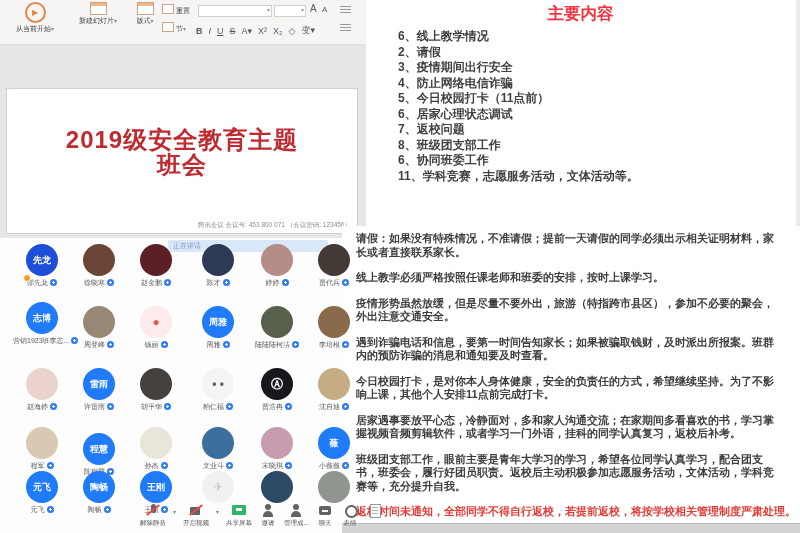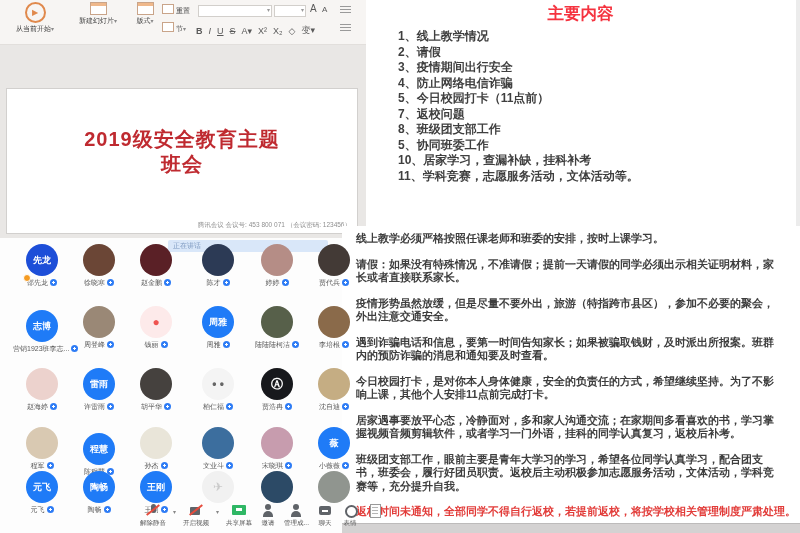--- a/index.html
+++ b/index.html
@@ -22,21 +22,21 @@
   .combo::after{content:"▾";margin-right:1px;}
   #fmt-row{position:absolute;left:196px;top:24px;width:132px;display:flex;gap:6px;
            font-size:9px;color:#5a5a5a;align-items:center;}
   .fa{cursor:default;}
   .list-ic{position:absolute;width:11px;height:9px;
            background:repeating-linear-gradient(#9a9a9a 0 1px,transparent 1px 3px);}
   
   #slide{position:absolute;left:6px;top:88px;width:350px;height:144px;background:#fff;
          border:1px solid #d2d0ce;}
   #slide-title{position:absolute;left:0;top:38px;width:100%;text-align:center;
-               color:#bf2a30;font-weight:bold;font-size:20px;line-height:25px;letter-spacing:1px;}
+               color:#bf2a30;font-weight:bold;font-size:24px;line-height:25px;letter-spacing:1px;}
   #watermark{position:absolute;right:6px;bottom:3px;font-size:6.5px;color:#8f8f8f;}
   
   #gallery{position:absolute;left:0;top:238px;width:366px;height:295px;background:#fdfdfd;}
   #speaking{position:absolute;left:168px;top:2px;width:160px;height:12px;background:#d9e7f9;
             border-radius:2px;font-size:7px;color:#7d99c0;line-height:12px;padding-left:5px;box-sizing:border-box;}
   .cell{position:absolute;width:58px;height:58px;text-align:center;}
   .avatar{width:32px;height:32px;border-radius:50%;margin:0 auto;position:relative;
           display:flex;align-items:center;justify-content:center;color:#fff;font-weight:bold;font-size:9px;}
   .hostdot{position:absolute;left:10px;top:30px;width:6px;height:6px;border-radius:50%;
            background:#f59b22;border:1px solid #fff;}
@@ -153,21 +153,21 @@
             <div class="plabel"><span>陈才</span><span class="badge"></span></div>
           </div>
           <div class="cell" style="left: 248px; top: 6px;">
             <div class="avatar" style="background: rgb(181, 141, 134);"></div>
             <div class="plabel"><span>婷婷</span><span class="badge"></span></div>
           </div>
           <div class="cell z-over" style="left: 305px; top: 6px; z-index: 3;">
             <div class="avatar" style="background: rgb(67, 58, 54);"></div>
             <div class="plabel"><span>贾代兵</span><span class="badge"></span></div>
           </div>
-          <div class="cell" style="left: 13px; top: 72px; text-align: right;">
+          <div class="cell" style="left: 13px; top: 64px; text-align: right;">
             <div class="avatar" style="background: rgb(31, 123, 247);">志博</div>
             <div class="plabel"><span>营销1923班李志...</span><span class="badge"></span></div>
           </div>
           <div class="cell" style="left: 70px; top: 68px;">
             <div class="avatar" style="background: rgb(154, 136, 118);"></div>
             <div class="plabel"><span>周登峰</span><span class="badge"></span></div>
           </div>
           <div class="cell" style="left: 127px; top: 68px;">
             <div class="avatar" style="background: rgb(253, 234, 234); color: rgb(239, 83, 80); font-size: 12px;">●</div>
             <div class="plabel"><span>钱丽</span><span class="badge"></span></div>
@@ -253,38 +253,38 @@
           <div class="cell z-over" style="left: 305px; top: 233px; z-index: 3;">
             <div class="avatar" style="background: rgb(144, 149, 143);"></div>
           </div>
         </div>
     </div>
   </div>
 
   <div id="content-panel">
     <div id="content-title">主要内容</div>
     <ol id="content-list">
-        <li>1、线上教学情况</li>
+        <li>6、线上教学情况</li>
         <li>2、请假</li>
         <li>3、疫情期间出行安全</li>
         <li>4、防止网络电信诈骗</li>
         <li>5、今日校园打卡（11点前）</li>
+        <li>6、居家心理状态调试</li>
         <li>7、返校问题</li>
         <li>8、班级团支部工作</li>
-        <li>5、协同班委工作</li>
-        <li>10、居家学习，查漏补缺，挂科补考</li>
+        <li>6、协同班委工作</li>
         <li>11、学科竞赛，志愿服务活动，文体活动等。</li>
       </ol>
   </div>
   <div id="scroll-sliver"></div>
 
   <div id="notes-panel">
     <div id="notes">
+        <p class="para">请假：如果没有特殊情况，不准请假；提前一天请假的同学必须出示相关证明材料，家长或者直接联系家长。</p>
         <p class="para">线上教学必须严格按照任课老师和班委的安排，按时上课学习。</p>
-        <p class="para">请假：如果没有特殊情况，不准请假；提前一天请假的同学必须出示相关证明材料，家长或者直接联系家长。</p>
         <p class="para">疫情形势虽然放缓，但是尽量不要外出，旅游（特指跨市县区），参加不必要的聚会，外出注意交通安全。</p>
         <p class="para">遇到诈骗电话和信息，要第一时间告知家长；如果被骗取钱财，及时派出所报案。班群内的预防诈骗的消息和通知要及时查看。</p>
         <p class="para">今日校园打卡，是对你本人身体健康，安全的负责任的方式，希望继续坚持。为了不影响上课，其他个人安排11点前完成打卡。</p>
         <p class="para">居家遇事要放平心态，冷静面对，多和家人沟通交流；在家期间多看喜欢的书，学习掌握视频音频剪辑软件，或者学习一门外语，挂科的同学认真复习，返校后补考。</p>
         <p class="para">班级团支部工作，眼前主要是青年大学习的学习，希望各位同学认真学习，配合团支书，班委会，履行好团员职责。返校后主动积极参加志愿服务活动，文体活动，学科竞赛等，充分提升自我。</p>
         <p class="para red">返校时间未通知，全部同学不得自行返校，若提前返校，将按学校相关管理制度严肃处理。</p>
       </div>
     <div id="taskbar"></div>
   </div>
 

